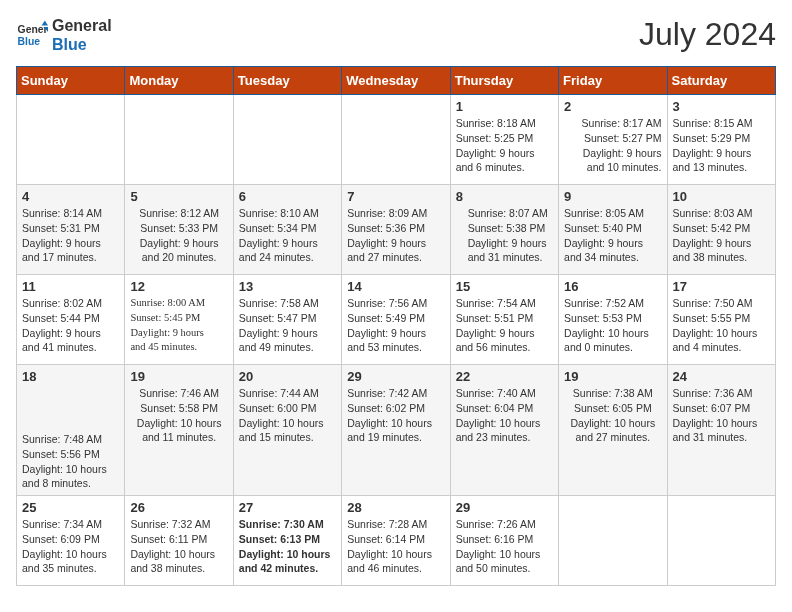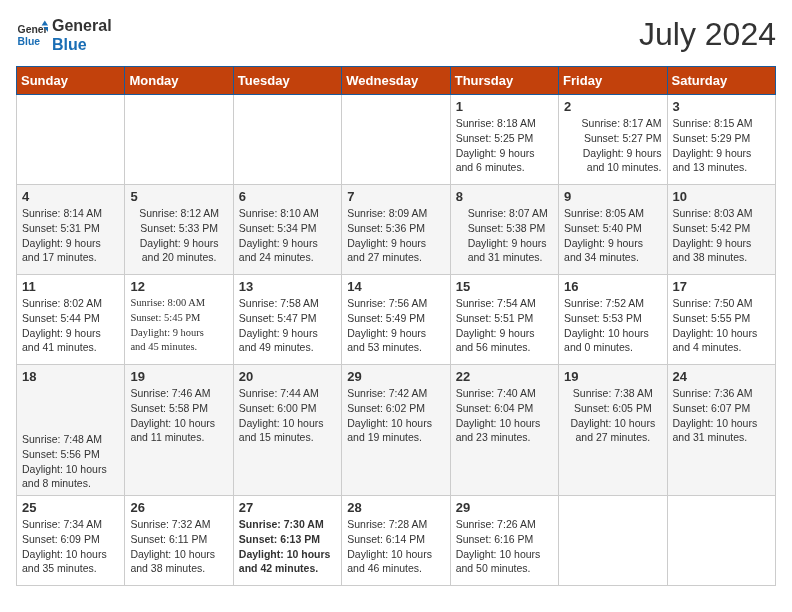--- a/index.html
+++ b/index.html
@@ -245,21 +245,21 @@
       <tr>
         <td>
           <span class="day-num">18</span>
           <div class="cell-text" style="white-space: pre-line; margin-top: 48px;">Sunrise: 7:48 AM
 Sunset: 5:56 PM
 Daylight: 10 hours
 and 8 minutes.</div>
         </td>
         <td>
           <span class="day-num">19</span>
-          <div class="cell-text" style="white-space: pre-line;">Sunrise: 7:46 AM
+          <div class="cell-text" style="white-space: pre-line; text-align: center;">Sunrise: 7:46 AM
 Sunset: 5:58 PM
 Daylight: 10 hours
 and 11 minutes.</div>
         </td>
         <td>
           <span class="day-num">20</span>
           <div class="cell-text" style="white-space: pre-line;">Sunrise: 7:44 AM
 Sunset: 6:00 PM
 Daylight: 10 hours
 and 15 minutes.</div>

